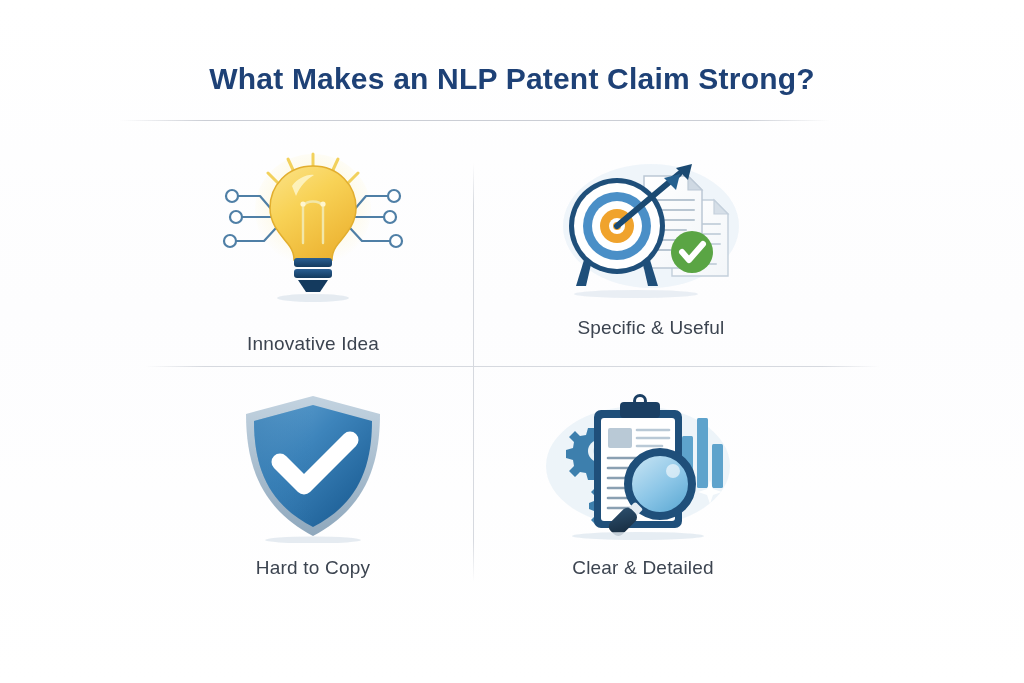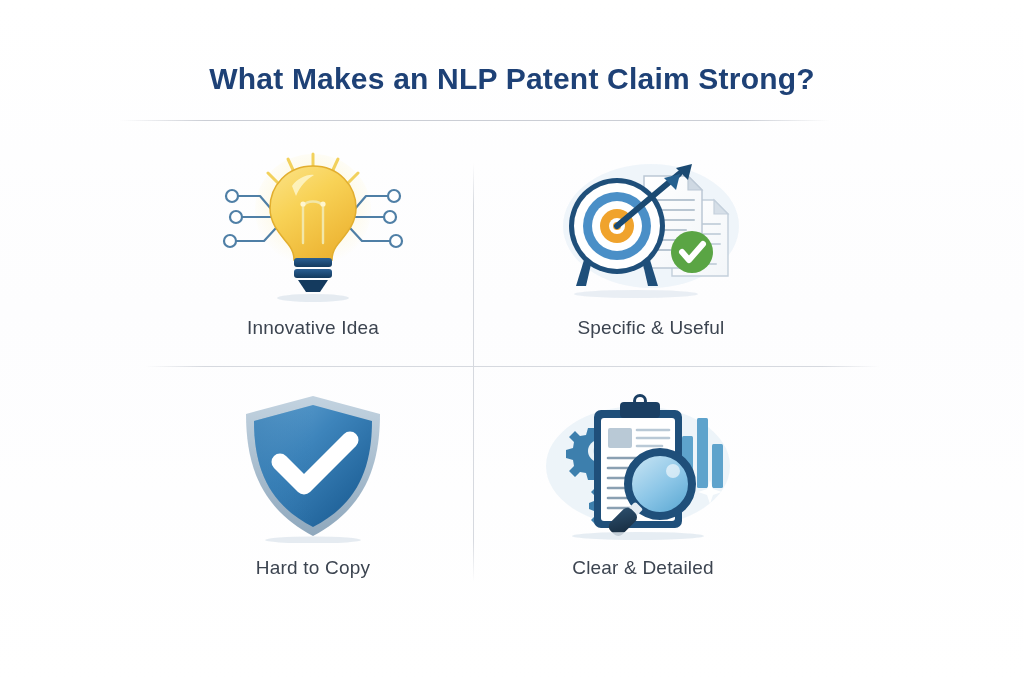--- a/index.html
+++ b/index.html
@@ -77,21 +77,21 @@
   }
   .cell-label {
     margin-top: 14px;
     font-size: 19px;
     color: #3c4450;
     font-family: "Liberation Sans", sans-serif;
     letter-spacing: 0.2px;
     white-space: nowrap;
   }
 
-  #cell-tl { left: 148px; top: 148px; }
+  #cell-tl { left: 148px; top: 148px; gap: 16px; }
   #cell-tr { left: 486px; top: 148px; }
   #cell-bl { left: 148px; top: 388px; }
   #cell-br { left: 478px; top: 388px; }
 </style>
 </head>
 <body>
 
 <div id="canvas">
   <div class="panel-bg"></div>
 

